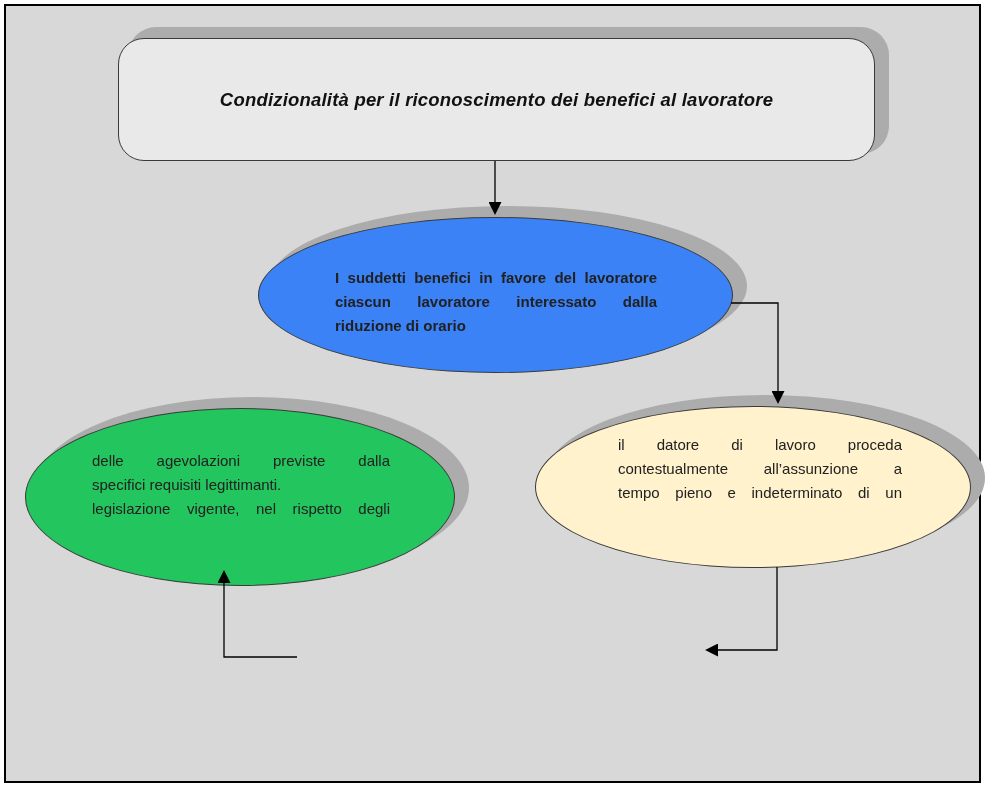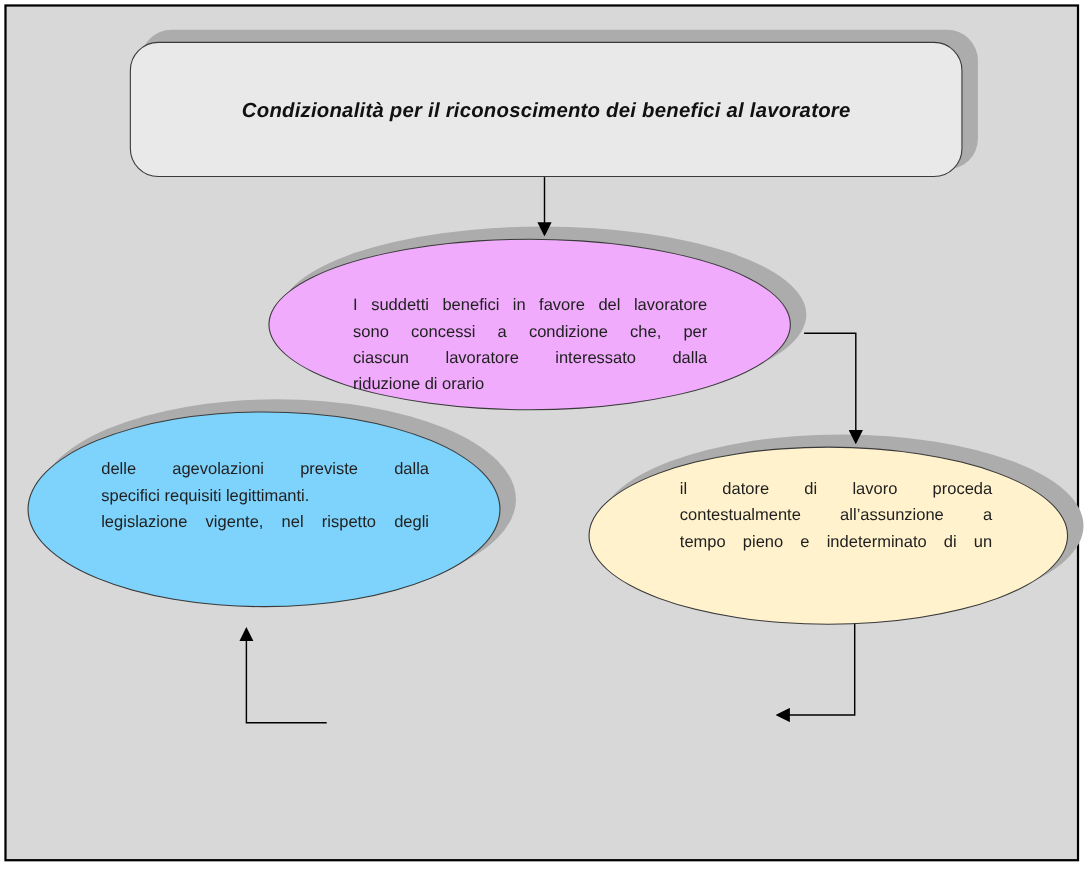--- a/index.html
+++ b/index.html
@@ -20,39 +20,38 @@
 </head>
 <body>
 
 <div class="stage">
   <div class="frame"></div>
 
   <div class="shape title-box" style="left:118px; top:38px; width:757px; height:123px;font-style:italic;">
     <div class="title-text">Condizionalità per il riconoscimento dei benefici al lavoratore</div>
   </div>
 
-  <div class="shape ellipse" style="left:244px; top:217px; width:475px; height:156px; background:#f0abfc;">
+  <div class="shape ellipse" style="left:258px; top:217px; width:475px; height:156px; background:#3b82f6;font-weight:bold;">
     <div class="txt" style="left:76px; top:48px; width:322px;">
       <span class="ln j">I suddetti benefici in favore del lavoratore</span>
-      <span class="ln j">sono concessi a condizione che, per</span>
       <span class="ln j">ciascun lavoratore interessato dalla</span>
       <span class="ln">riduzione di orario</span>
     </div>
   </div>
 
   <div class="shape ellipse" style="left:535px; top:406px; width:436px; height:162px; background:#FFF2CC;">
     <div class="txt" style="left:67px; top:26px; width:284px;margin-left:15px;">
       <span class="ln j">il datore di lavoro proceda</span>
       <span class="ln j">contestualmente all’assunzione a</span>
       <span class="ln j">tempo pieno e indeterminato di un</span>
     </div>
   </div>
 
 
-  <div class="shape ellipse" style="left:25px; top:374px; width:430px; height:178px; background:#7dd3fc;">
+  <div class="shape ellipse" style="left:25px; top:408px; width:430px; height:178px; background:#22c55e;">
     <div class="txt" style="left:66px; top:40px; width:298px;">
       <span class="ln j">delle agevolazioni previste dalla</span>
       <span class="ln">specifici requisiti legittimanti.</span>
       <span class="ln j">legislazione vigente, nel rispetto degli</span>
     </div>
   </div>
 
   <svg class="connectors" width="990" height="804" viewBox="0 0 990 804">
     <defs>
       <marker id="arw" viewBox="0 0 10 10" refX="8.5" refY="5" markerWidth="13" markerHeight="13" orient="auto" markerUnits="userSpaceOnUse">

